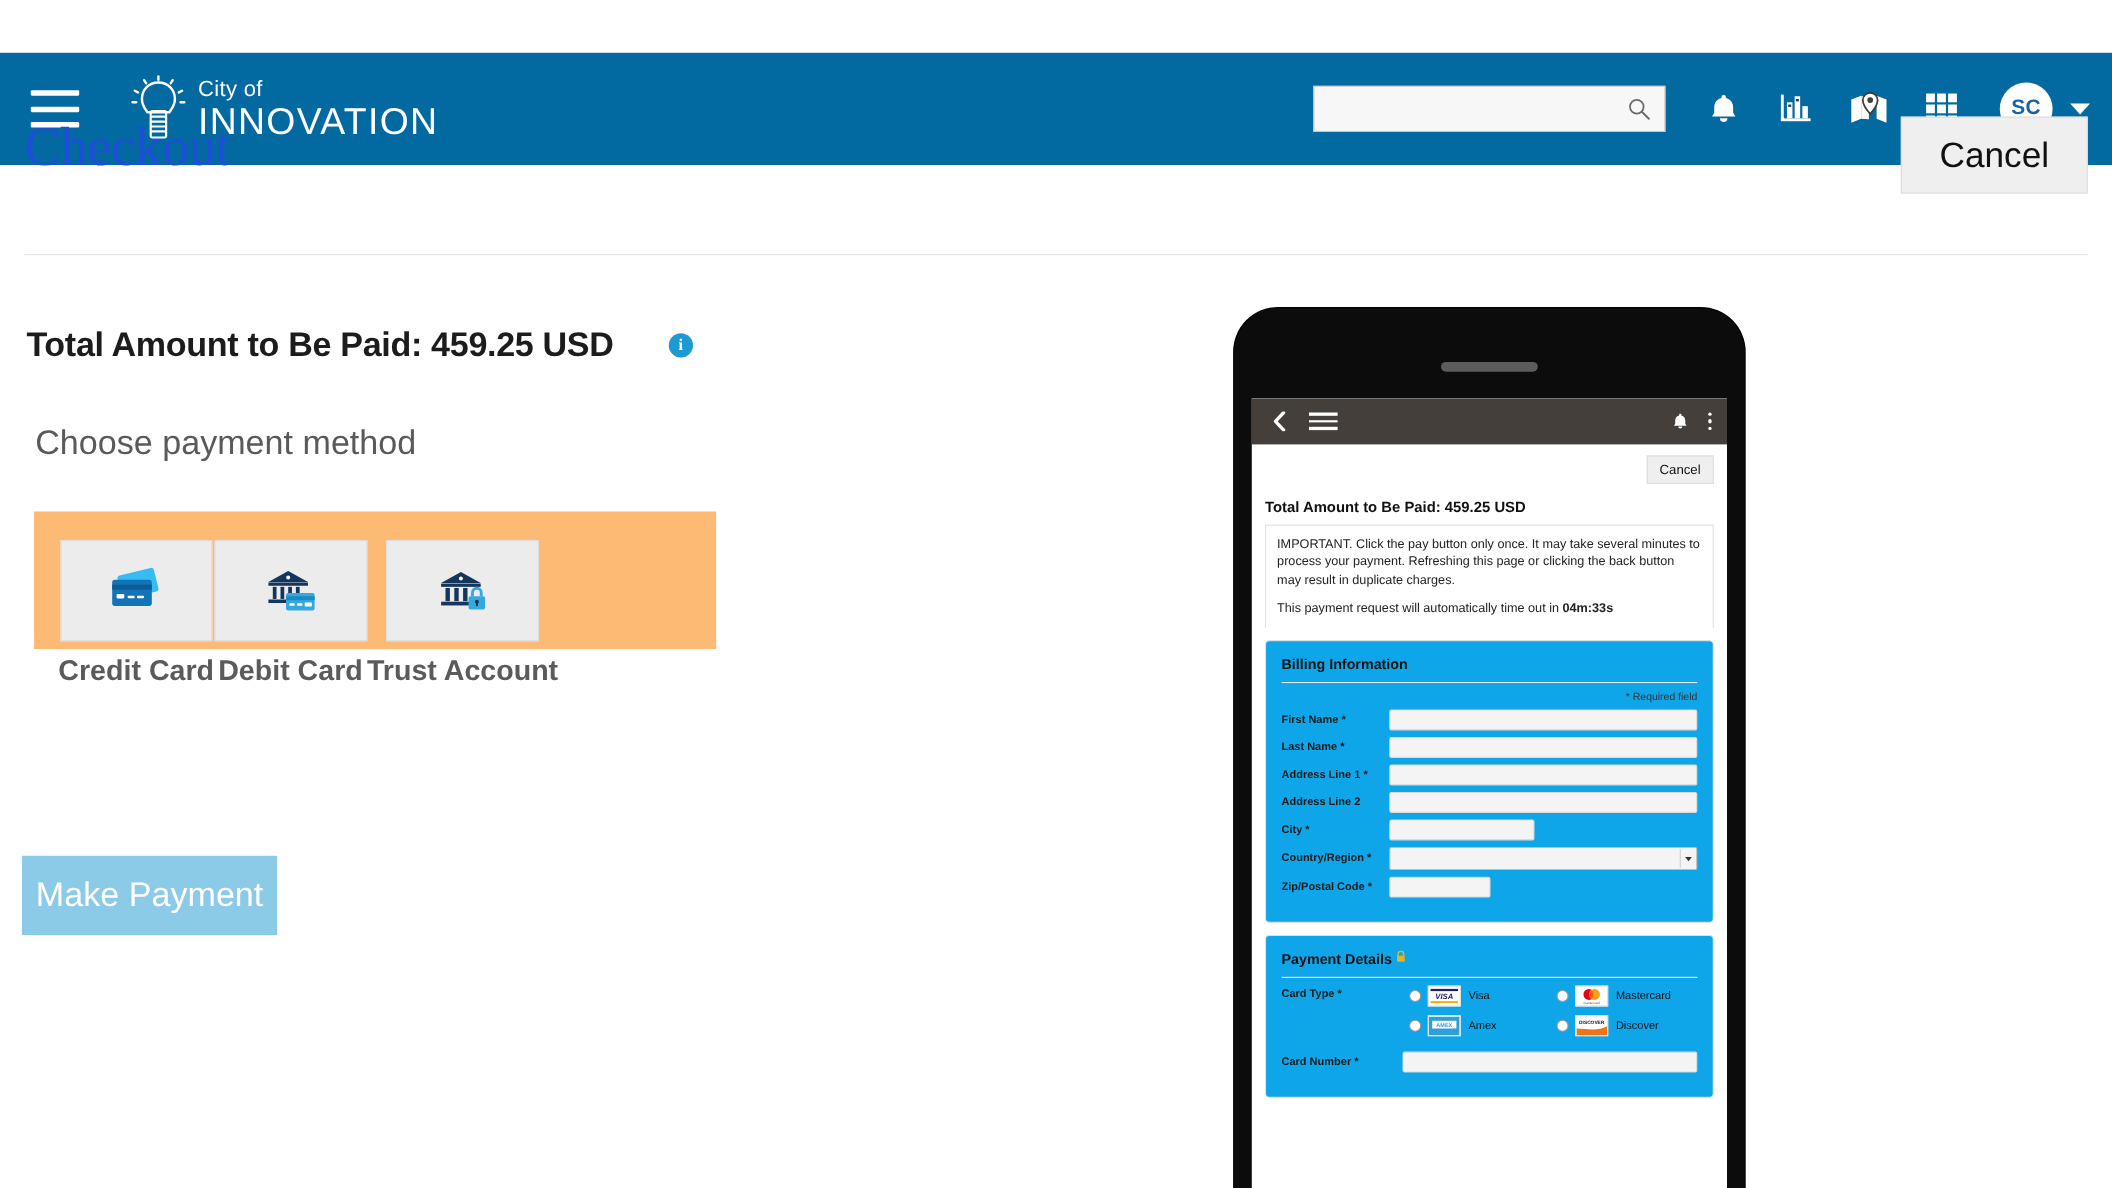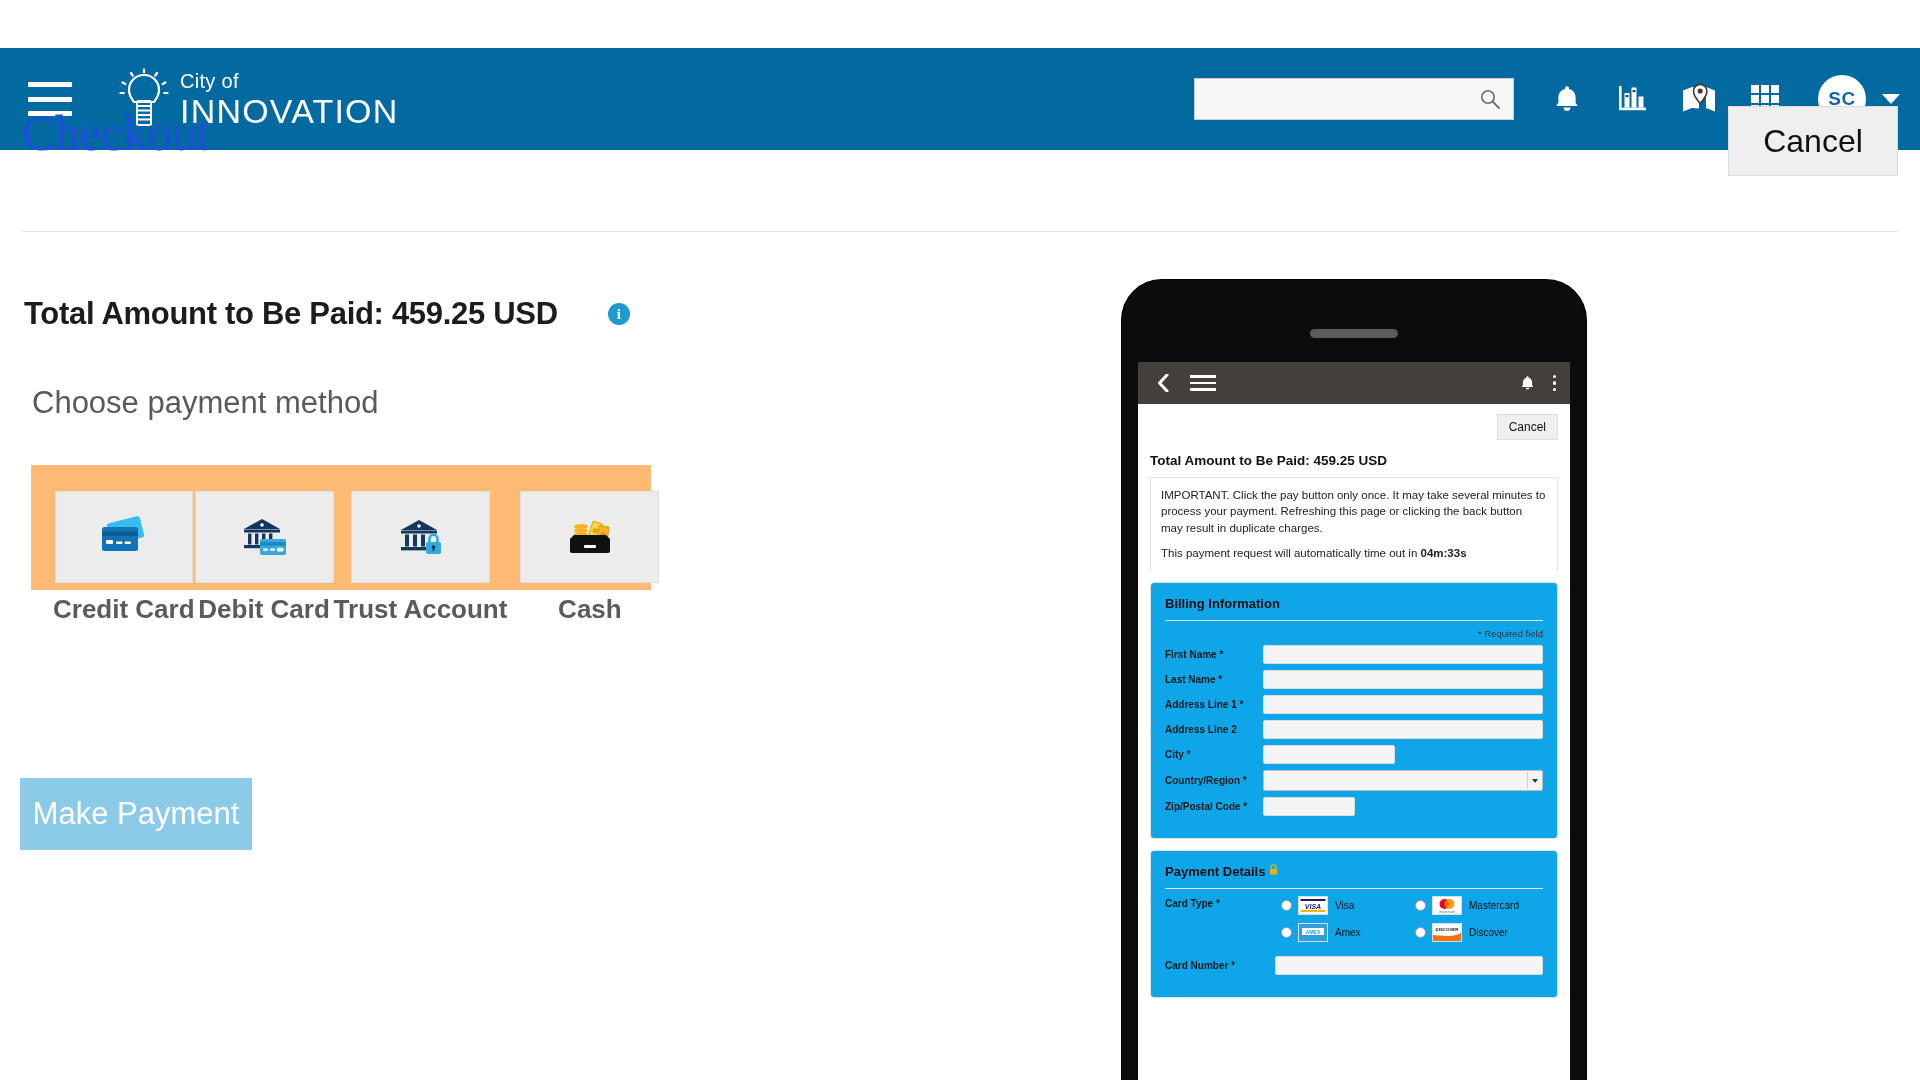--- a/index.html
+++ b/index.html
@@ -397,43 +397,20 @@
           <rect x="9" y="33" width="26" height="3.4" fill="#15365c"></rect>
           <rect x="34" y="28" width="15" height="12" rx="1.8" fill="#35a8de"></rect>
           <path d="M37.5 28 v-3.2 a4 4 0 0 1 8 0 V28" fill="none" stroke="#35a8de" stroke-width="2.6"></path>
           <circle cx="41.5" cy="33" r="1.8" fill="#15365c"></circle>
           <rect x="40.7" y="33.6" width="1.7" height="3.4" fill="#15365c"></rect>
         </svg>
       </div>
       <div class="method-label">Trust Account</div>
     </div>
 
-    <div class="method m-cash">
-      <div class="method-tile">
-        <svg width="56" height="46" viewBox="0 0 56 46">
-          <g fill="#f5b323">
-            <ellipse cx="19" cy="12.5" rx="7" ry="2.6"></ellipse>
-            <ellipse cx="19" cy="16.5" rx="7" ry="2.6"></ellipse>
-            <ellipse cx="19" cy="20.5" rx="7" ry="2.6"></ellipse>
-          </g>
-          <g transform="rotate(18 36 18)">
-            <rect x="28" y="9" width="10" height="17" rx="1" fill="#fcd34a" stroke="#e0a417" stroke-width="1"></rect>
-            <circle cx="33" cy="17.5" r="2.6" fill="#e0a417"></circle>
-          </g>
-          <g transform="rotate(8 40 20)">
-            <rect x="36" y="12" width="10" height="17" rx="1" fill="#f5b323" stroke="#d99b14" stroke-width="1"></rect>
-            <circle cx="41" cy="20.5" r="2.6" fill="#d99b14"></circle>
-          </g>
-          <path d="M8 25 h40 v12 a2 2 0 0 1 -2 2 H10 a2 2 0 0 1 -2 -2 Z" fill="#111"></path>
-          <path d="M8 25 l4 -4 h32 l4 4 Z" fill="#111"></path>
-          <rect x="22" y="31" width="12" height="3" rx="1" fill="#fff"></rect>
-        </svg>
-      </div>
-      <div class="method-label">Cash</div>
-    </div>
 
   </div>
 </div>
 
 <button class="pay-btn">Make Payment</button>
 
 <div class="phone">
   <div class="phone-speaker"></div>
 
   <div class="phone-screen">

